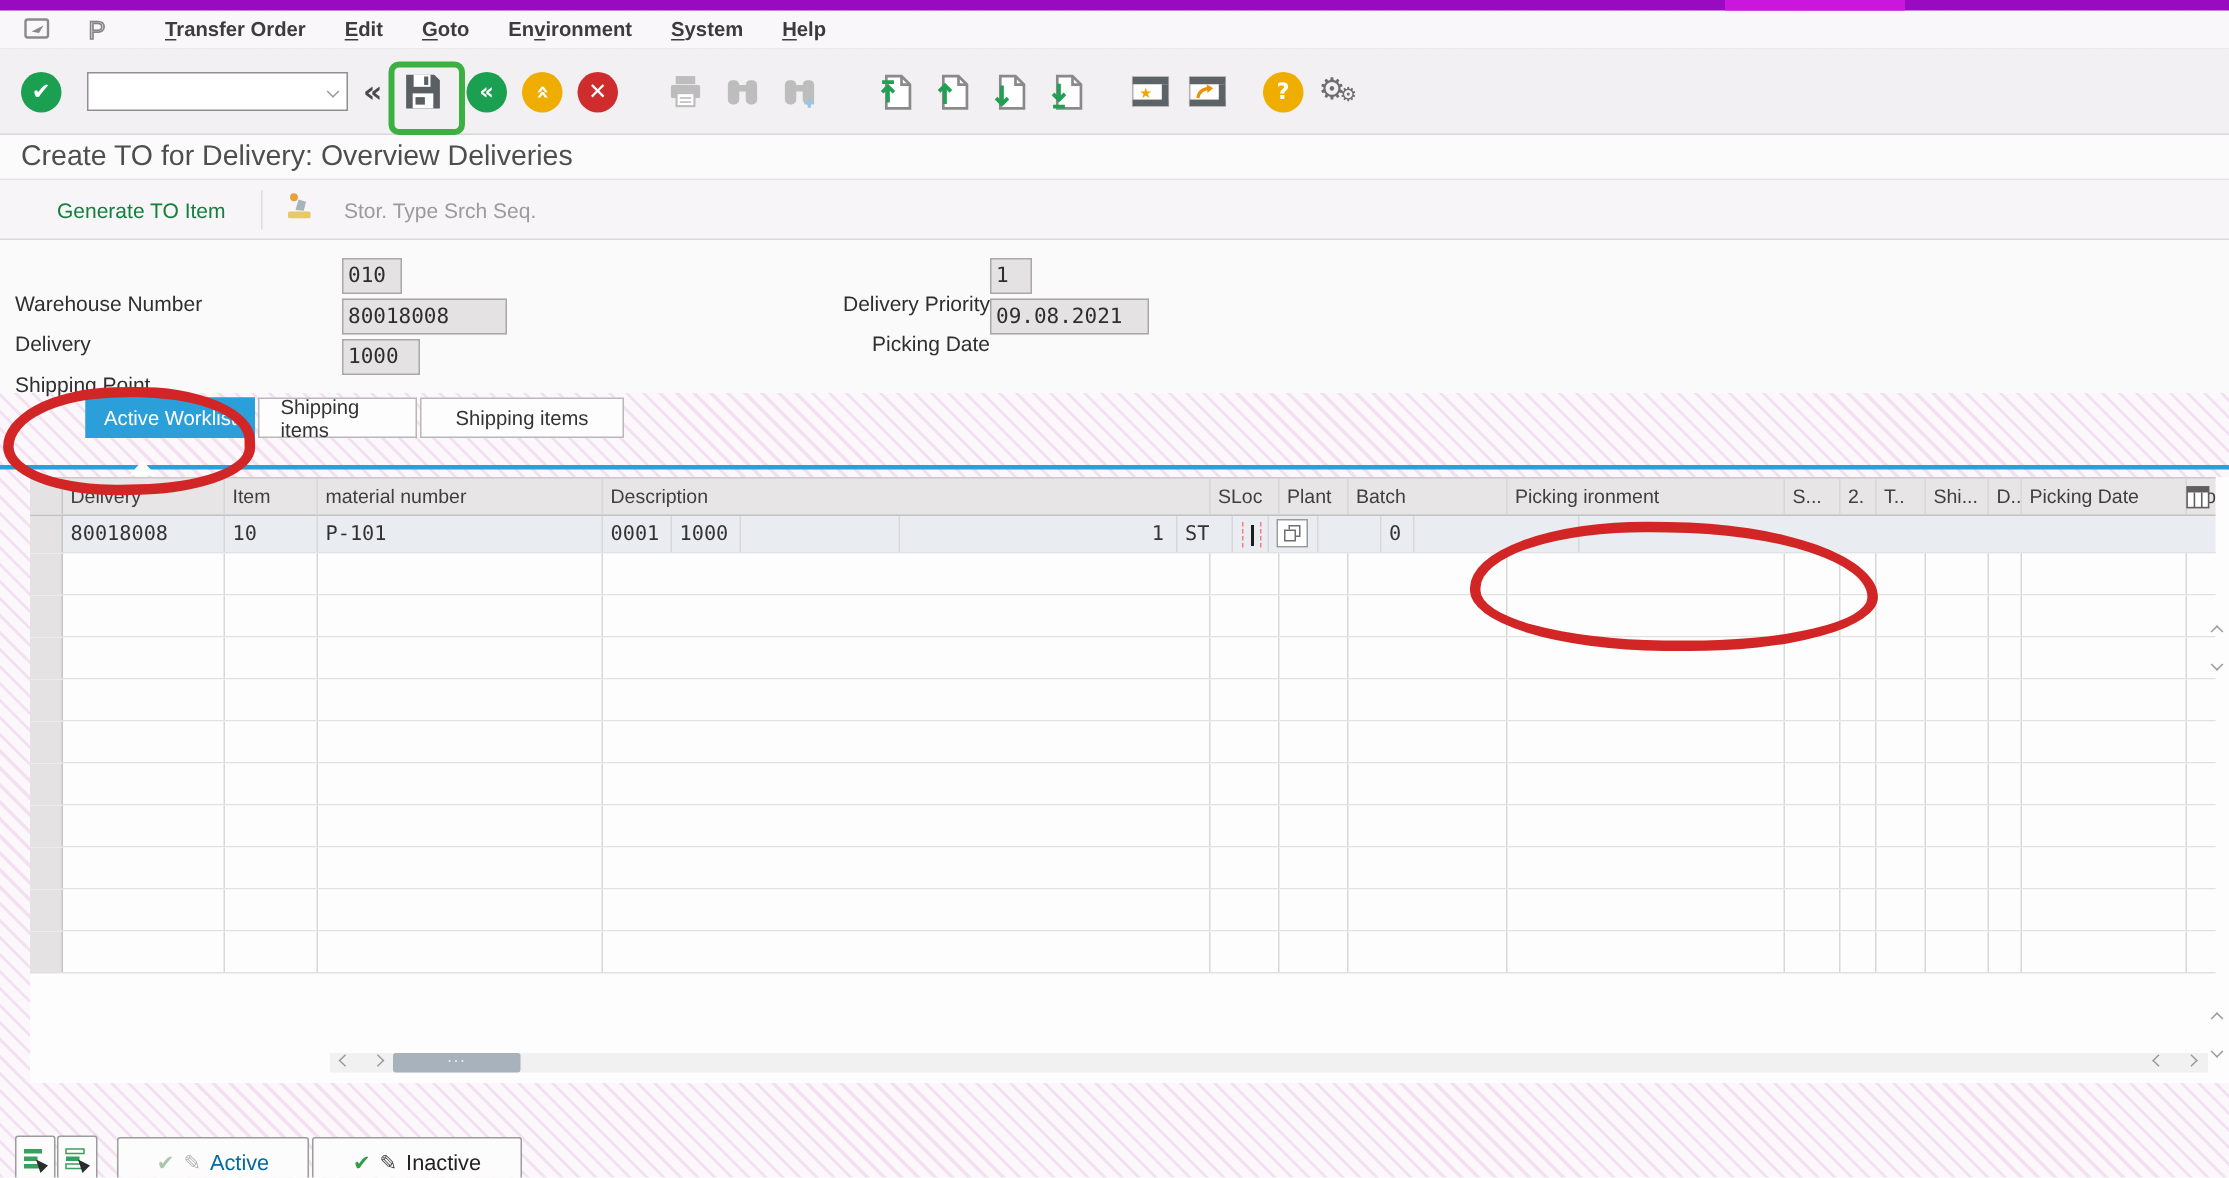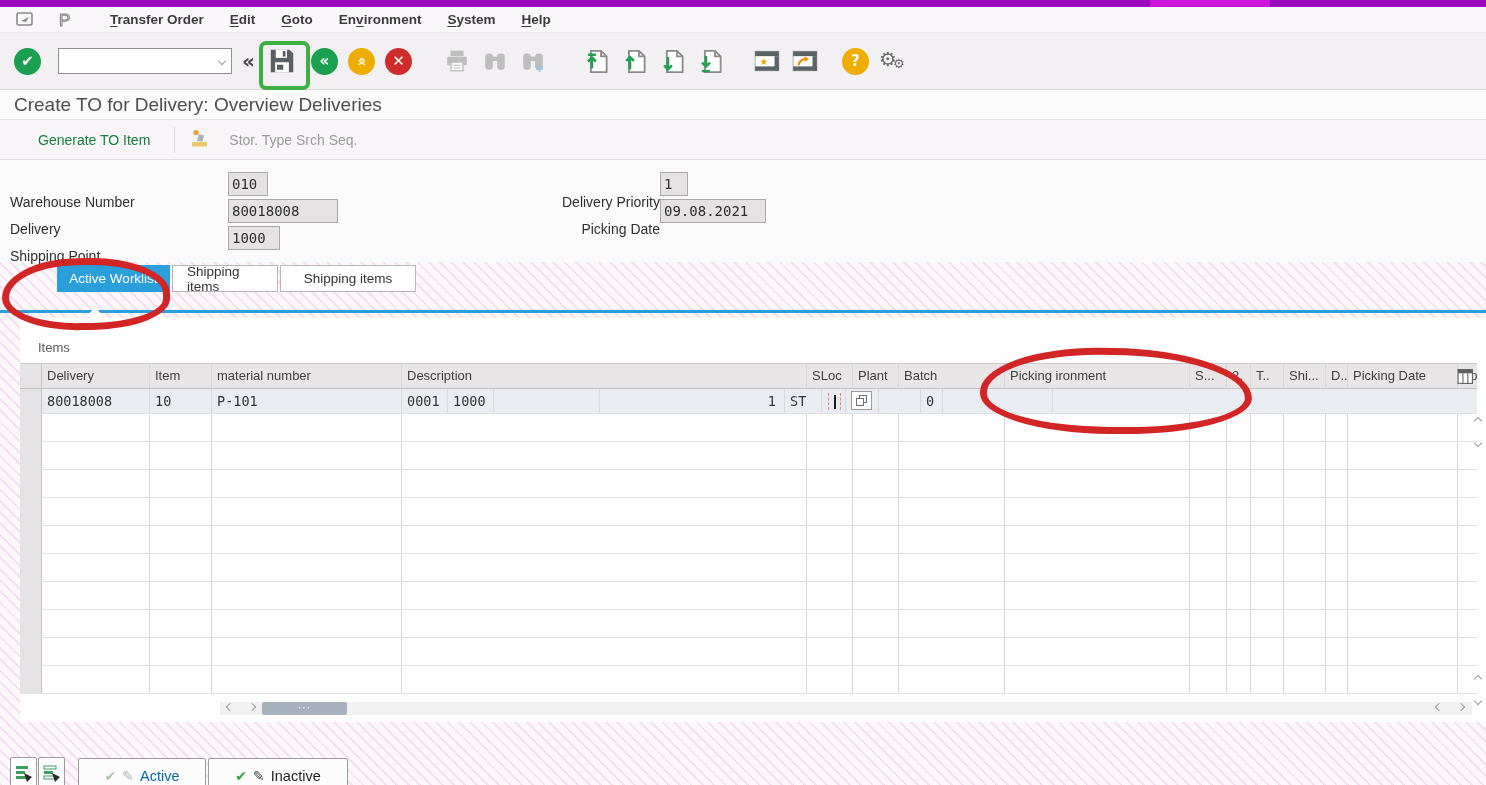--- a/index.html
+++ b/index.html
@@ -301,21 +301,20 @@
     <div class="tabs">
       <div class="tab active">Active Worklist</div>
       <div class="tab t2">Shipping items</div>
       <div class="tab t3">Shipping items</div>
     </div>
     <div class="tabline"></div>
     <div class="tabnotch"></div>
   </div>
 
   <div class="panel">
-    <div class="panel-title">Items</div>
 
     <div class="tbl">
       <div class="tr thead">
         <div class="td sel th"></div>
         <div class="td th w0">Delivery</div>
         <div class="td th w1">Item</div>
         <div class="td th w2">material number</div>
         <div class="td th w3">Description</div>
         <div class="td th w4">SLoc</div>
         <div class="td th w5">Plant</div>

